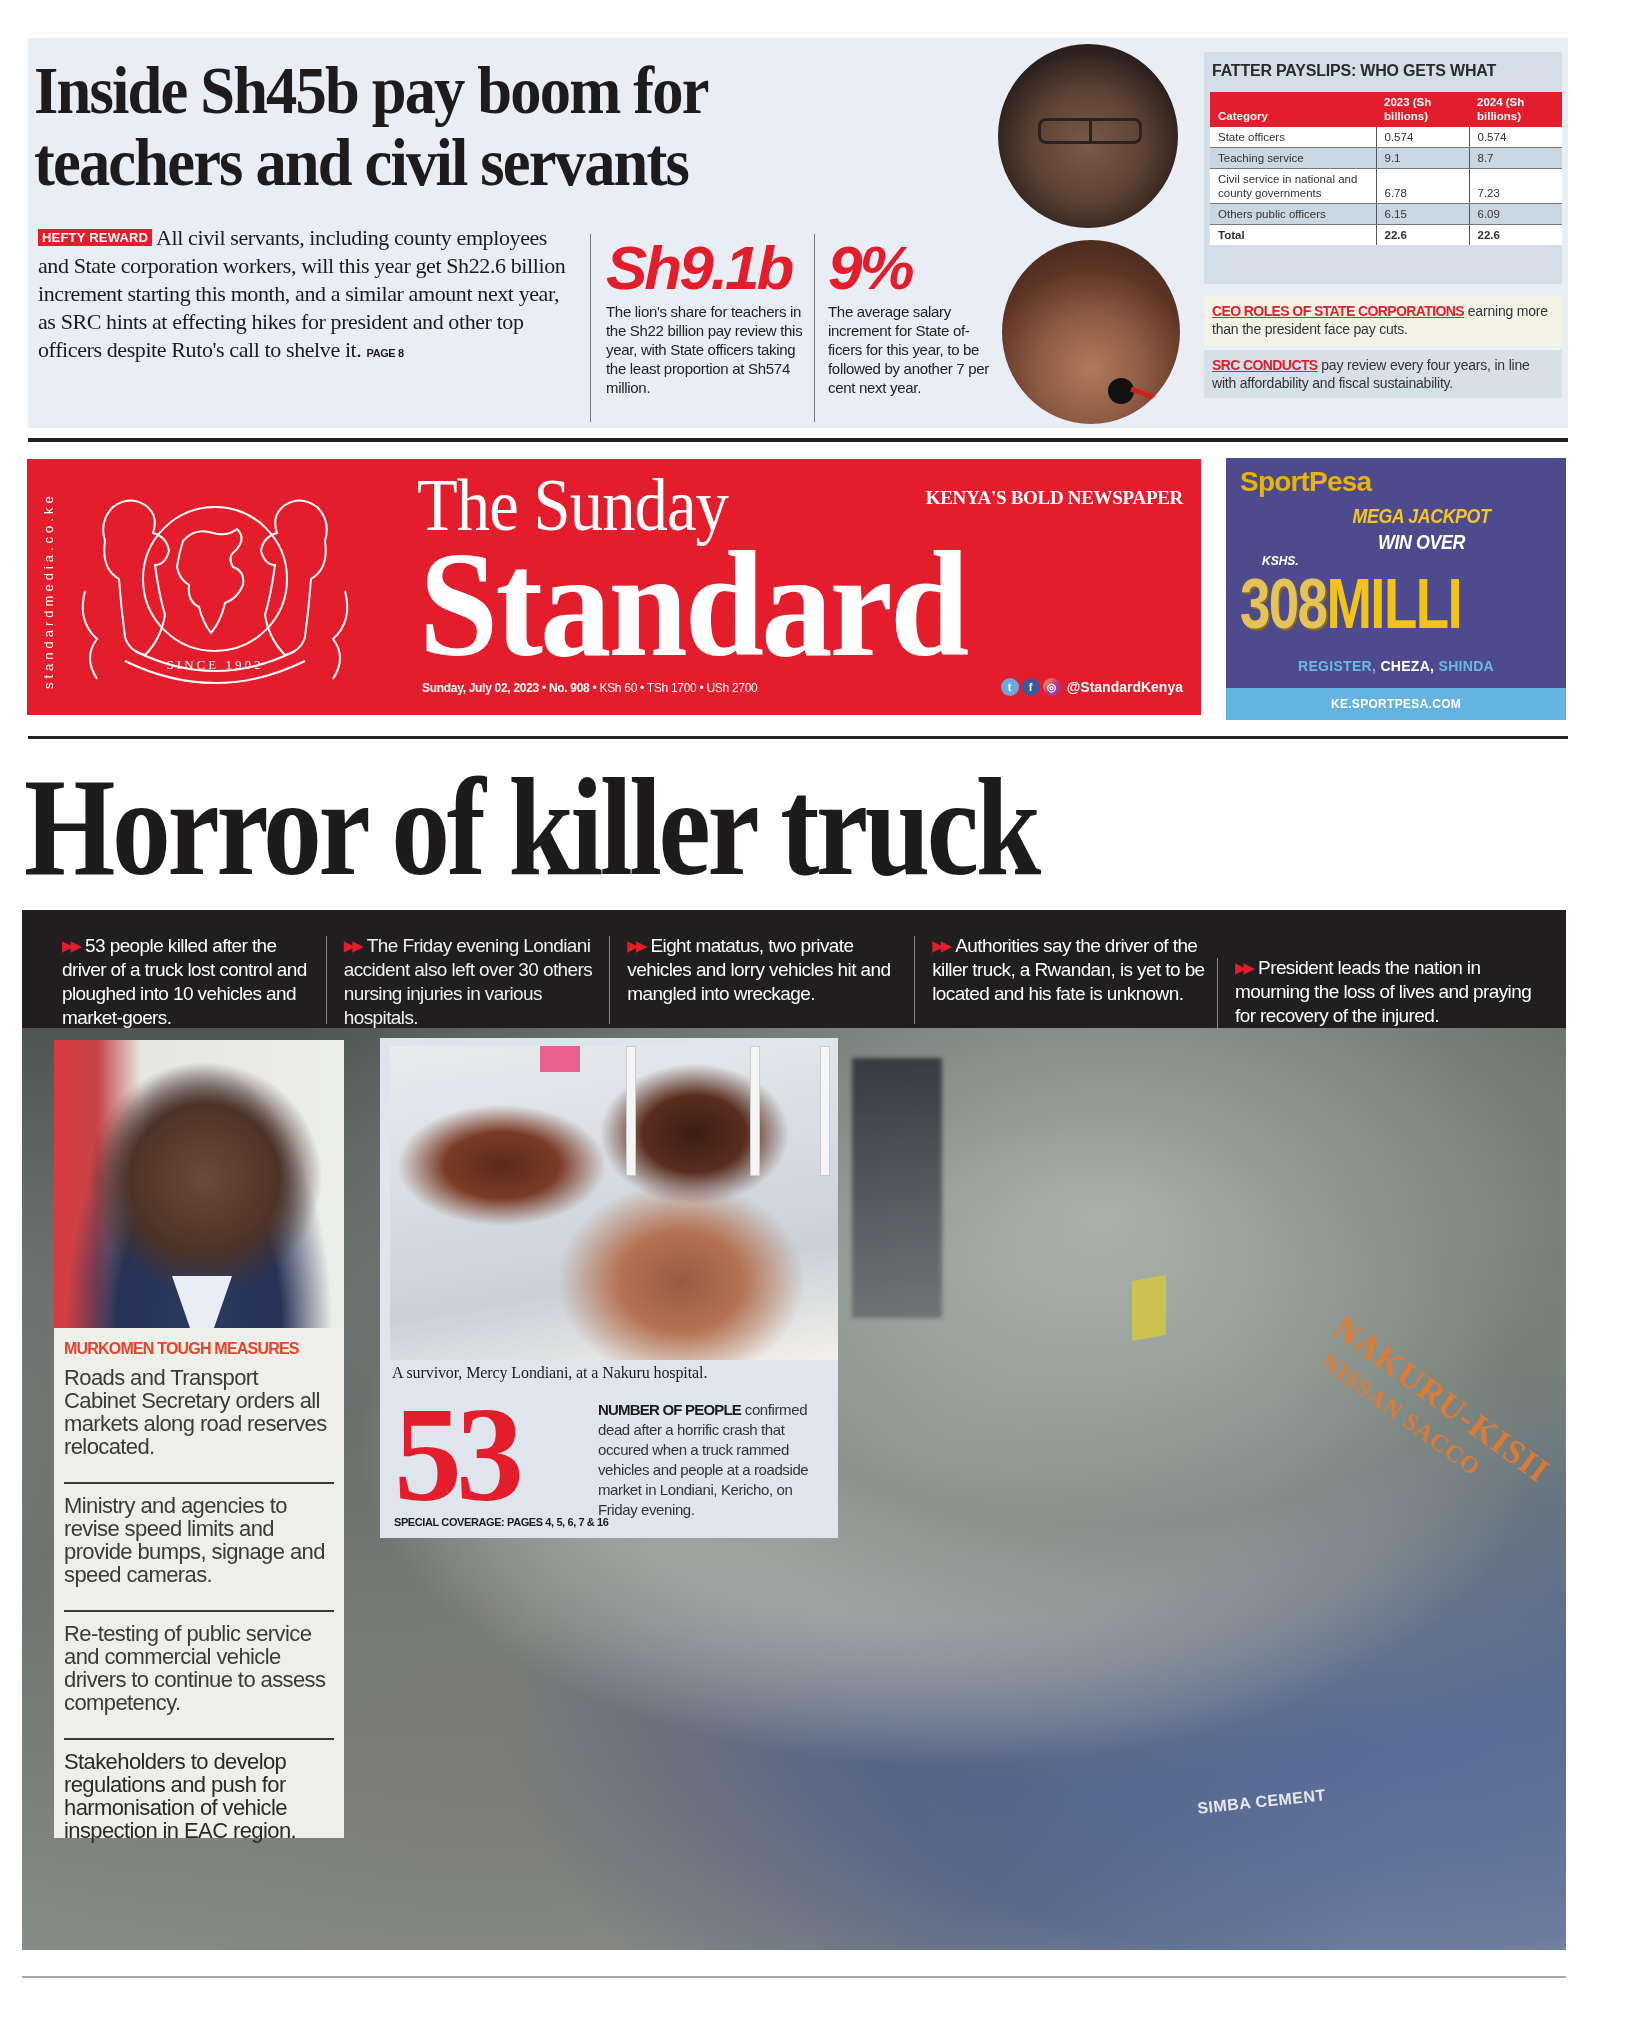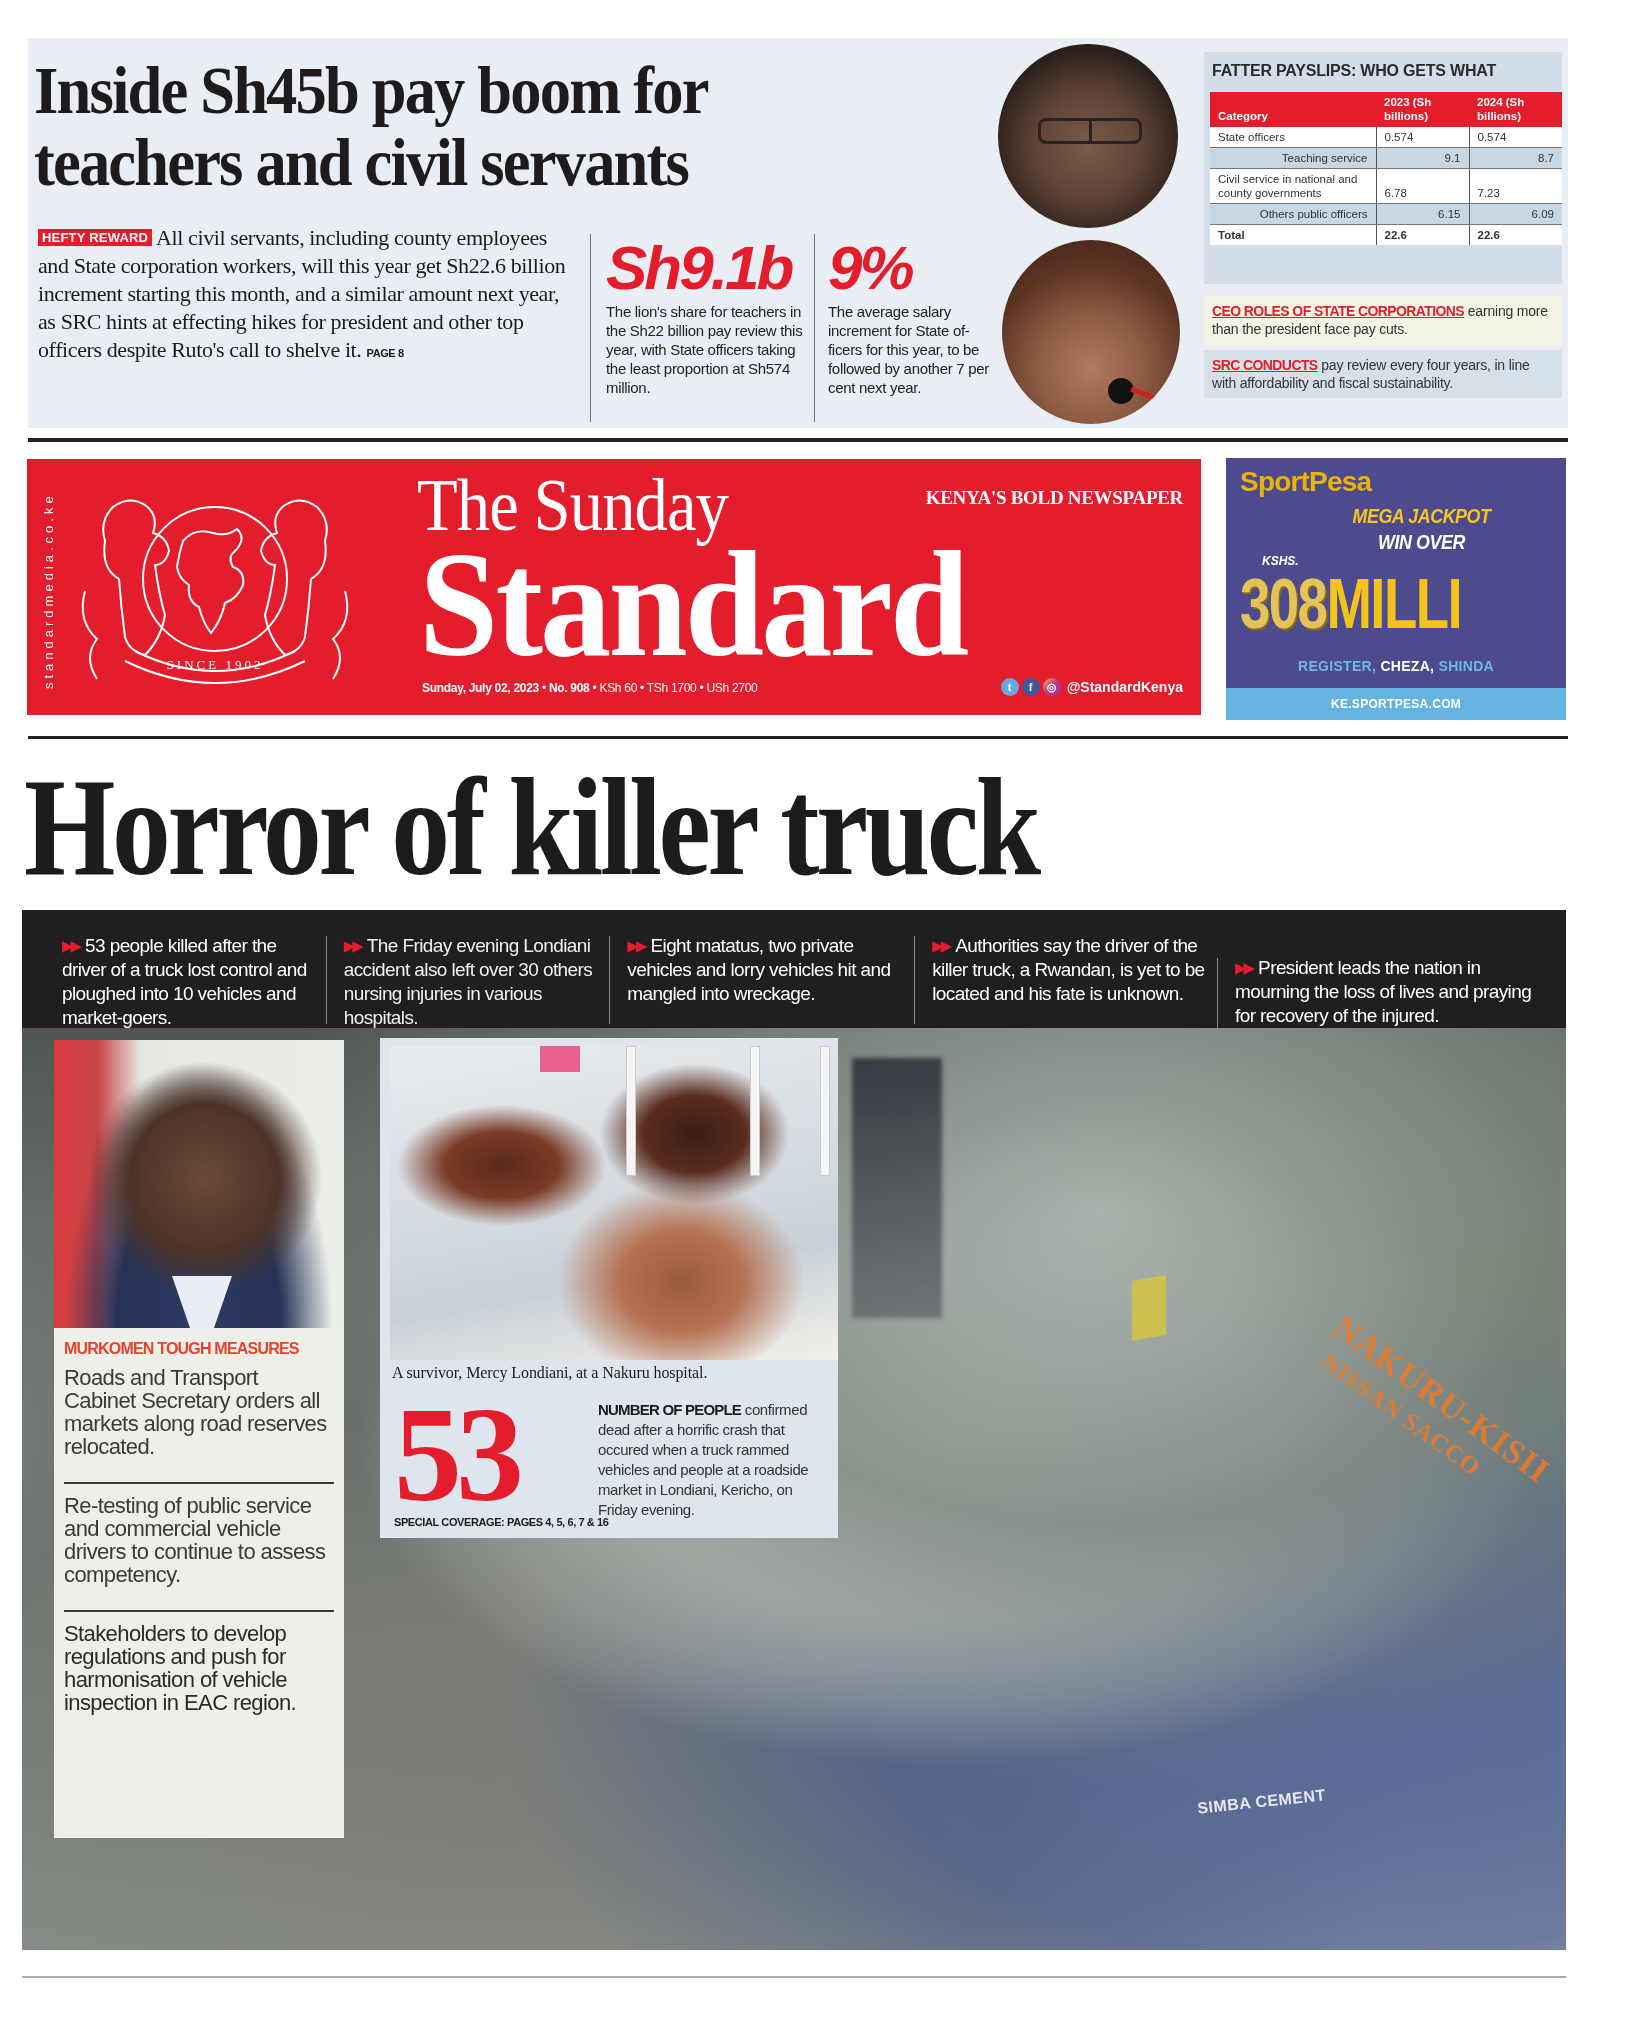--- a/index.html
+++ b/index.html
@@ -27,21 +27,21 @@
 
   
   .payslips { position: absolute; left: 1204px; top: 52px; width: 358px; height: 232px; background: #d3dee8; }
   .payslips-title { font-family: "Liberation Sans", sans-serif; font-weight: bold; font-size: 16px; color: #2a2a2a; padding: 10px 0 0 8px; height: 40px; letter-spacing: -0.2px; }
   .pay-table { position: absolute; left: 6px; top: 40px; width: 352px; border-collapse: collapse; font-size: 11.5px; }
   .pay-table th { background: #e31d2b; color: #fff; font-weight: bold; text-align: left; vertical-align: bottom; padding: 3px 8px 4px 8px; font-size: 11.5px; line-height: 14px; }
   .pay-table td { padding: 3px 8px; line-height: 14px; color: #333; border-right: 1px solid #555; border-bottom: 1px solid #777; }
   .pay-table td:last-child { border-right: none; }
   .pay-table th.col-cat { width: 166px; }
   .pay-table tr.odd td { background: #ffffff; }
-  .pay-table tr.even td { background: #c9d7e3; text-align: right; }
+  .pay-table tr.even td { background: #c9d7e3; }
   .pay-table tr.total td { font-weight: bold; background: #fff; border-bottom: none; }
   .pay-table td.multiline { vertical-align: bottom; }
 
   .note { position: absolute; left: 1204px; width: 358px; font-size: 14px; line-height: 18px; color: #333; padding: 6px 8px; letter-spacing: -0.2px; }
   .note-1 { top: 296px; height: 50px; background: #f3f3e6; }
   .note-2 { top: 350px; height: 48px; background: #d6e0e8; }
   .note .lead { color: #e31d2b; font-weight: bold; letter-spacing: -0.6px; text-decoration: underline; }
 
   .rule-heavy { position: absolute; left: 28px; width: 1540px; height: 4px; background: #222; }
 
@@ -286,20 +286,21 @@
     <div class="bullet"><span class="arrow">▶▶</span><span class="bullet-text">Authorities say the driver of the killer truck, a Rwandan, is yet to be located and his fate is unknown.</span></div>
     <div class="bullet"><span class="arrow">▶▶</span><span class="bullet-text">President leads the nation in mourning the loss of lives and praying for recovery of the injured.</span></div>
   </div>
 
   <div class="minister-photo">
     <div class="minister-shirt"></div>
   </div>
   <div class="measures">
     <div class="measures-title">MURKOMEN TOUGH MEASURES</div>
     <div class="measure">Roads and Transport Cabinet Secretary orders all markets along road reserves relocated.</div>
+    <div class="measure">Ministry and agencies to revise speed limits and provide bumps, signage and speed cameras.</div>
     <div class="measure">Re-testing of public service and commercial vehicle drivers to continue to assess competency.</div>
     <div class="measure">Stakeholders to develop regulations and push for harmonisation of vehicle inspection in EAC region.</div>
   </div>
 
   <div class="survivor">
     <div class="survivor-photo">
       <div class="cup"></div>
       <div class="bed-rail" style="left:236px;"></div>
       <div class="bed-rail" style="left:360px;"></div>
       <div class="bed-rail" style="left:430px;"></div>

